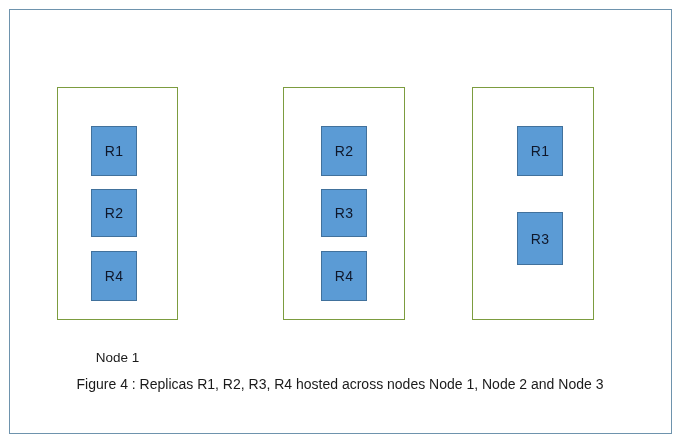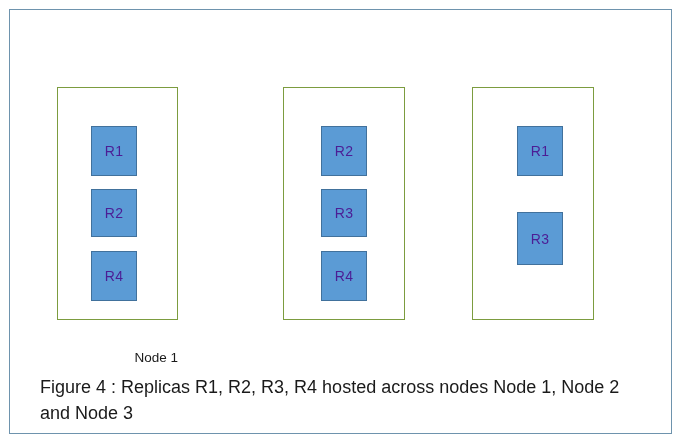--- a/index.html
+++ b/index.html
@@ -40,46 +40,47 @@
     border: 1px solid #7C9C3F;
     background: #ffffff;
   }
 
   
   .replica {
     position: absolute;
     box-sizing: border-box;
     background: #5B9BD5;
     border: 1px solid #41719C;
-    color: #4c1d95;
+    color: #0f172a;
     font-size: 14px;
     line-height: 1;
     display: flex;
     align-items: center;
     justify-content: center;
     letter-spacing: 0.2px;
   }
 
   
   .node-label {
     position: absolute;
     font-size: 13.5px;
     color: #1a1a1a;
-    text-align: right;
+    text-align: center;
     white-space: nowrap;
   }
 
   
   .figure-caption {
     position: absolute;
     left: 40px;
     top: 374px;
     width: 600px;
-    font-size: 18px;
+    font-size: 14px;
     color: #1a1a1a;
+    text-align: center;
     line-height: 1.45;
   }
 </style>
 </head>
 <body>
 
 <div id="canvas">
 
   <div class="outer-frame"></div>
 

